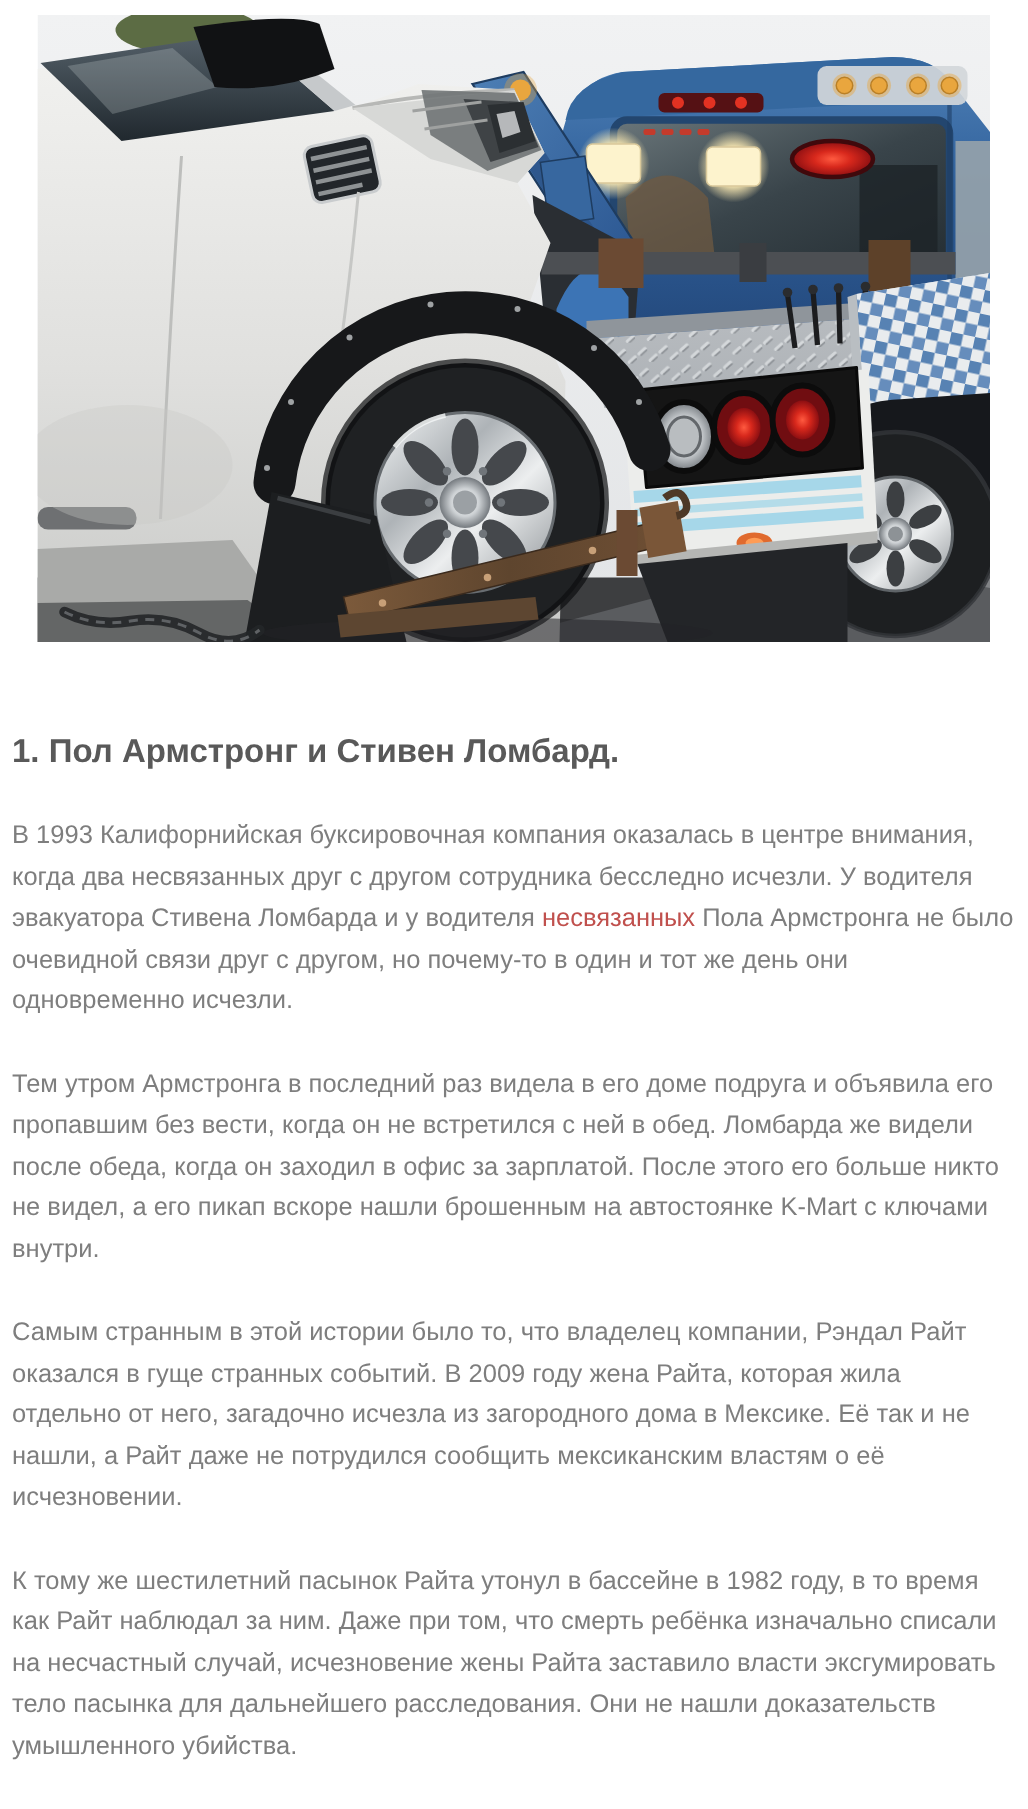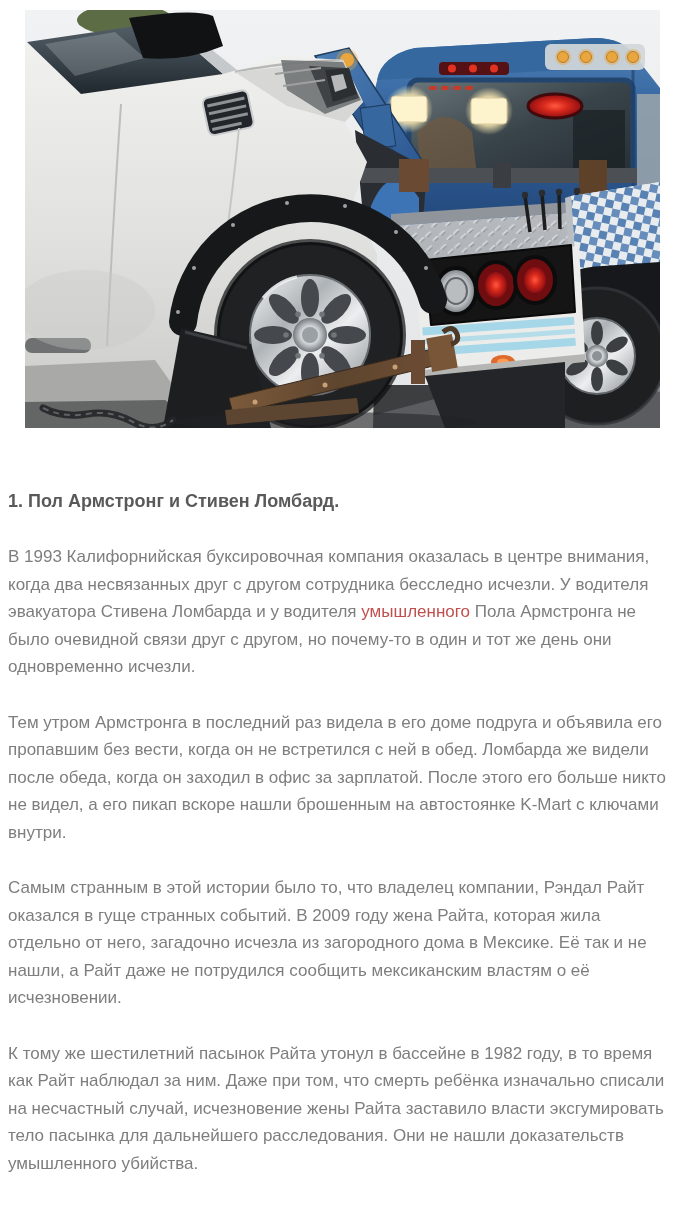--- a/index.html
+++ b/index.html
@@ -8,21 +8,21 @@
     width:685px;
     font-family:"Liberation Sans", sans-serif;
     -webkit-font-smoothing:antialiased;
   }
   .page { width:685px; min-height:1206px; background:#fff; overflow:hidden; }
   .photo { display:block; margin:10px 25px 0 25px; width:635px; height:418px; }
   .photo svg { display:block; width:635px; height:418px; }
   .content { padding:0 8px 10px 8px; }
   .heading {
     margin:59px 0 0 0;
-    font-size:18px; line-height:28px; font-weight:bold;
+    font-size:22px; line-height:28px; font-weight:bold;
     color:var(--heading-text, #595959);
   }
   .para {
     margin:28px 0 0 0;
     font-size:17px; line-height:27.5px;
     color:var(--body-text, #7e7e7e);
   }
   .link { color:var(--link, #c0504d); text-decoration:none; cursor:pointer; }
 </style>
 </head>
@@ -316,20 +316,20 @@
       <g>
         <path d="M18 398 q20 10 44 6 t46 8 t40 -2" fill="none" stroke="#242628" stroke-width="7" stroke-linecap="round" opacity="0.9"></path>
         <path d="M18 398 q20 10 44 6 t46 8 t40 -2" fill="none" stroke="#5f6265" stroke-width="2" stroke-dasharray="6 5"></path>
       </g>
     </svg>
   </figure>
 
   <main class="content">
     <h2 class="heading">1. Пол Армстронг и Стивен Ломбард.</h2>
 
-    <p class="para"><span>В 1993 Калифорнийская буксировочная компания оказалась в центре внимания, когда два несвязанных друг с другом сотрудника бесследно исчезли. У водителя эвакуатора Стивена Ломбарда и у водителя </span><a class="link">умышленного</a><span> Пола Армстронга не было очевидной связи друг с другом, но почему-то в один и тот же день они одновременно исчезли.</span></p>
+    <p class="para"><span>В 1993 Калифорнийская буксировочная компания оказалась в центре внимания, когда два несвязанных друг с другом сотрудника бесследно исчезли. У водителя эвакуатора Стивена Ломбарда и у водителя </span><a class="link">несвязанных</a><span> Пола Армстронга не было очевидной связи друг с другом, но почему-то в один и тот же день они одновременно исчезли.</span></p>
 
     <p class="para">Тем утром Армстронга в последний раз видела в его доме подруга и объявила его пропавшим без вести, когда он не встретился с ней в обед. Ломбарда же видели после обеда, когда он заходил в офис за зарплатой. После этого его больше никто не видел, а его пикап вскоре нашли брошенным на автостоянке K-Mart с ключами внутри.</p>
     <p class="para">Самым странным в этой истории было то, что владелец компании, Рэндал Райт оказался в гуще странных событий. В 2009 году жена Райта, которая жила отдельно от него, загадочно исчезла из загородного дома в Мексике. Её так и не нашли, а Райт даже не потрудился сообщить мексиканским властям о её исчезновении.</p>
     <p class="para">К тому же шестилетний пасынок Райта утонул в бассейне в 1982 году, в то время как Райт наблюдал за ним. Даже при том, что смерть ребёнка изначально списали на несчастный случай, исчезновение жены Райта заставило власти эксгумировать тело пасынка для дальнейшего расследования. Они не нашли доказательств умышленного убийства.</p>
     <p class="para">Никто не знает, был ли Райт виновен в смерти пасынка или исчезновении жены, но исчезновение двух его сотрудников в один день походит на довольно странное совпадение.</p>
   </main>
 </div>
 
 </body></html>

